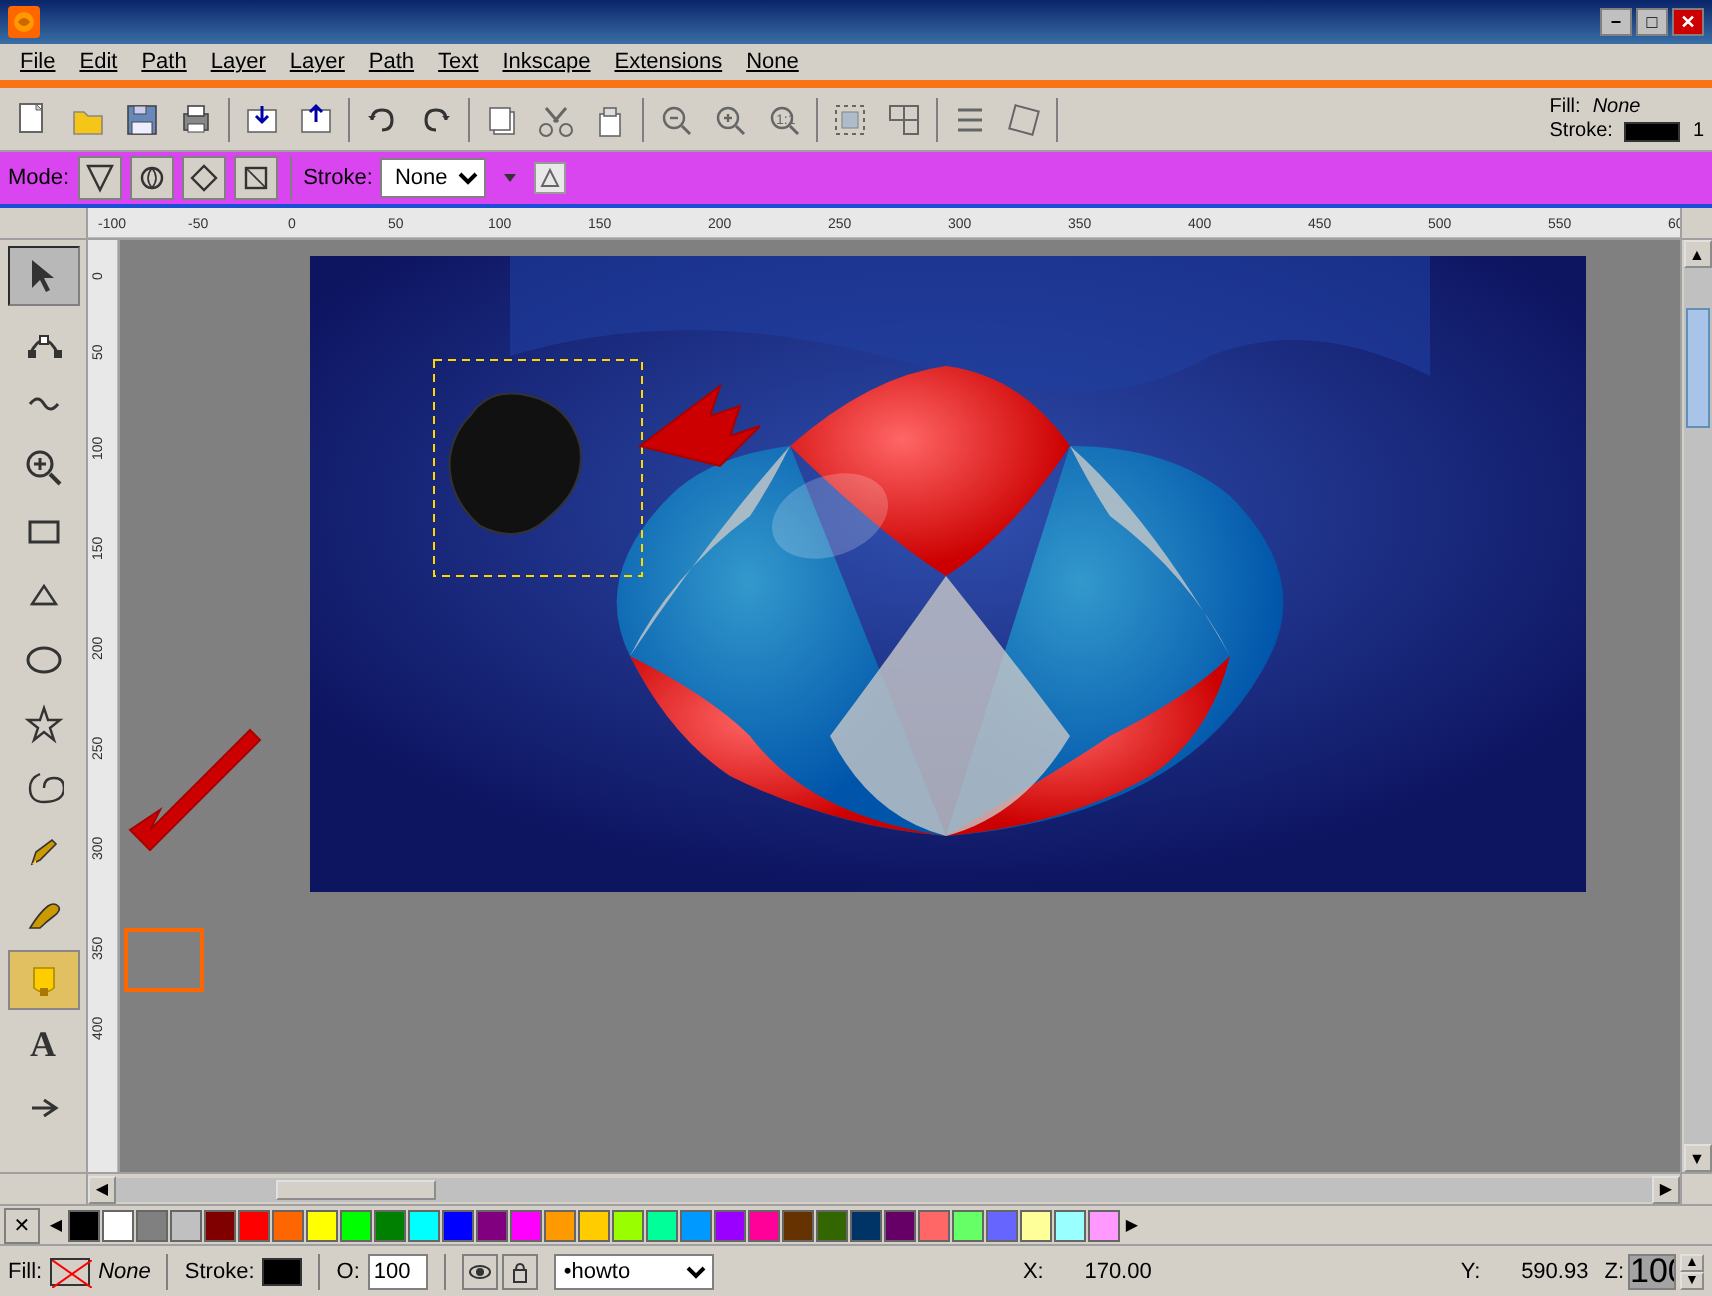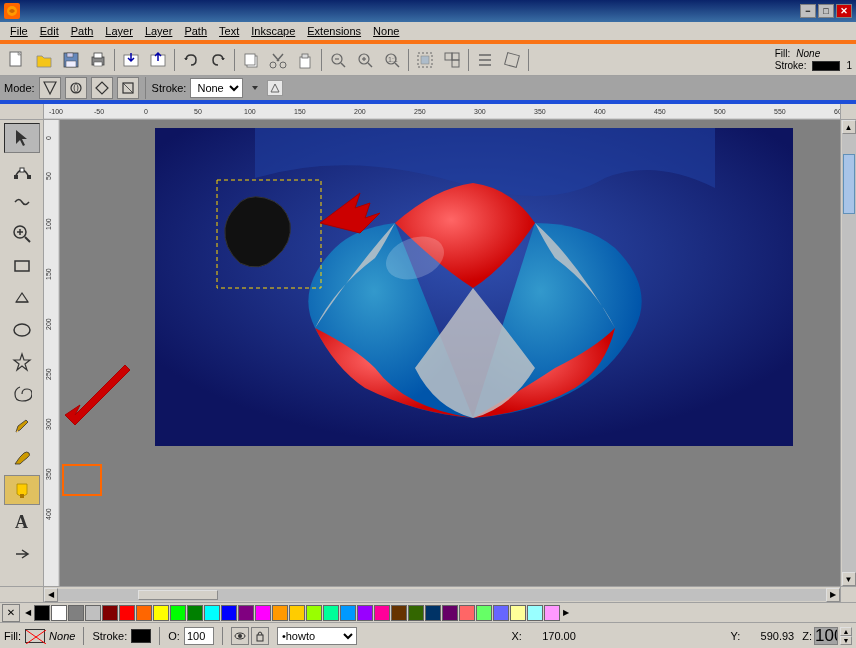--- a/index.html
+++ b/index.html
@@ -55,24 +55,24 @@
       background: #d4d0c8;
       border: 1px solid transparent;
       display: flex; align-items: center; justify-content: center;
       cursor: pointer; font-size: 13px;
     }
     .tb-sep { width: 1px; height: 22px; background: #808080; margin: 0 2px; }
 
     
     #toolbar2 {
       height: 28px;
-      background: #a3a3a3;
+      background: #d946ef;
       display: flex; align-items: center;
       padding: 2px 4px;
-      border-bottom: 4px solid #1d4ed8;
+      border-bottom: 2px solid #1d4ed8;
       gap: 4px;
       font-size: 11px;
     }
     .tb2-label { font-size: 11px; }
     .tb2-btn {
       width: 22px; height: 22px;
       background: #d4d0c8;
       border: 1px solid #808080;
       display: flex; align-items: center; justify-content: center;
       cursor: pointer; font-size: 12px;

